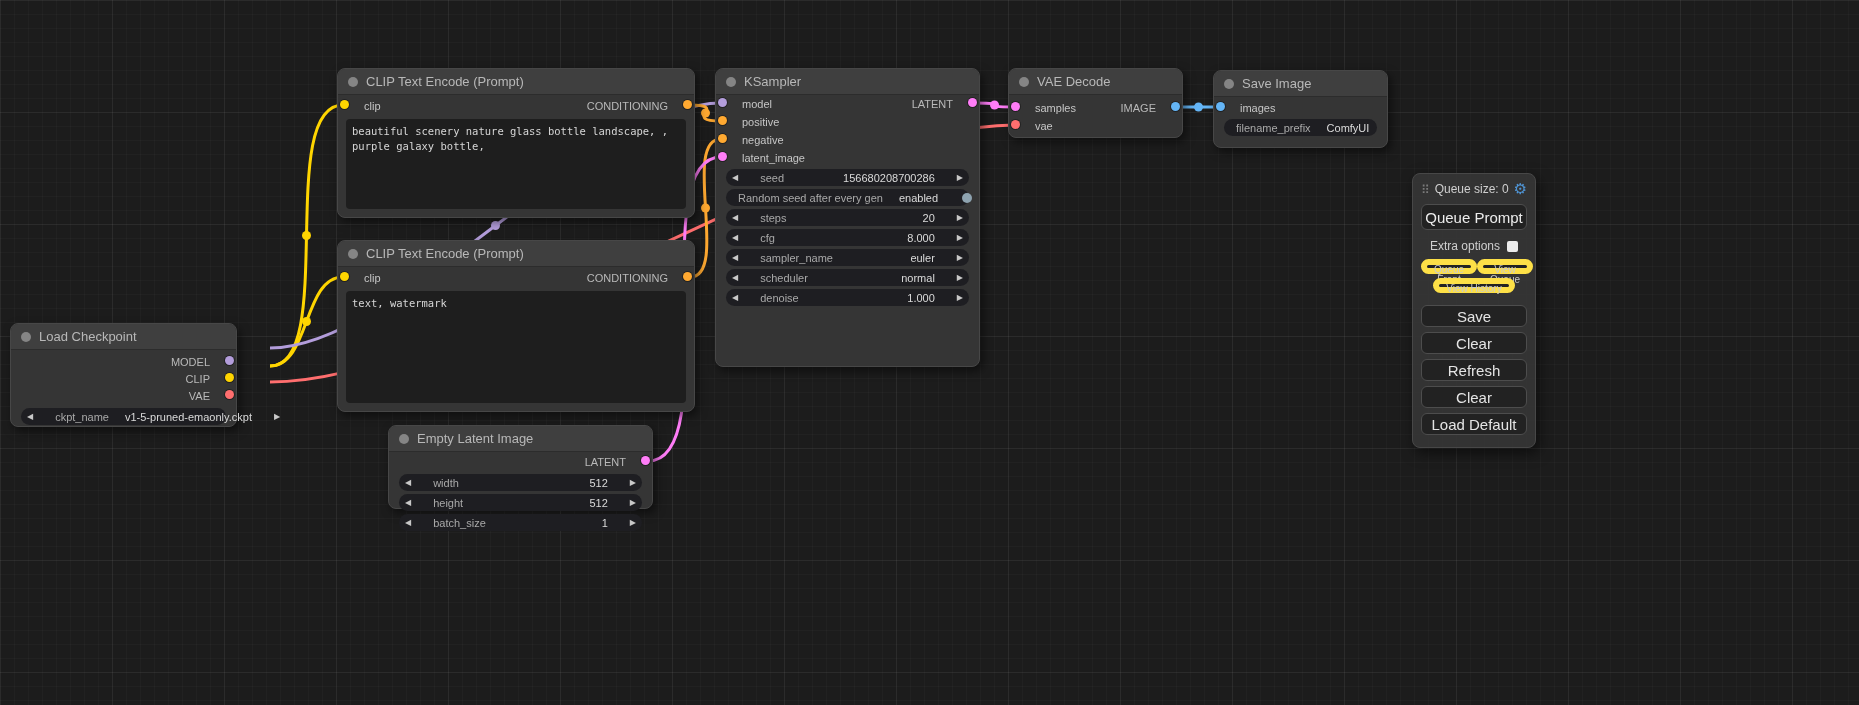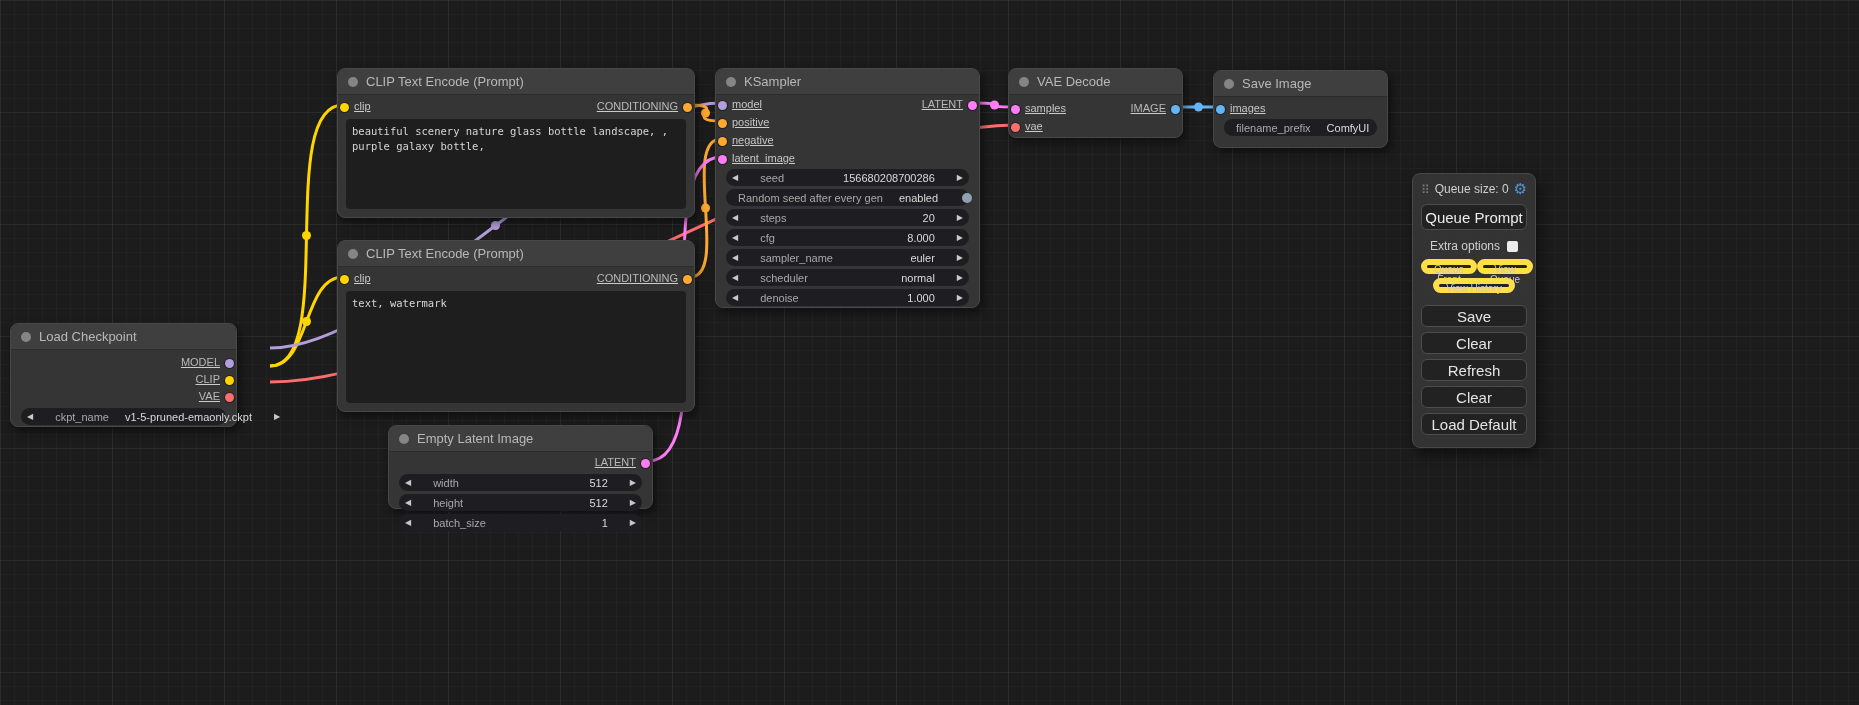--- a/index.html
+++ b/index.html
@@ -32,21 +32,21 @@
     display:flex; align-items:center; gap:8px; padding:0 10px;text-align:right;
   }
   .title-dot { width:10px; height:10px; border-radius:50%; background:#858585; flex:none; }
   .title-text { font-size:13px; color:#b8b8b8; white-space:nowrap; overflow:hidden; }
 
   .slot-row { display:flex; justify-content:space-between; align-items:center; height:18px; padding:0 1px; }
   .slot-row.tall { height:22px; }
   .slot-row.mid  { height:20px; }
   .slot-row.short{ height:17px; }
   .slot-row.out-only { justify-content:flex-end; }
-  .slot { display:flex; align-items:flex-end; gap:5px;text-decoration:underline; }
+  .slot { display:flex; align-items:flex-start; gap:15px; }
   .slot.in  { margin-left:1px; }
   .slot.out { margin-right:1px; }
   .dot { width:9px; height:9px; border-radius:50%; flex:none; box-shadow:0 0 0 1px rgba(0,0,0,.35); }
   .slot-label { font-size:11px; color:#c6c6c6; }
   .out-label  { color:#b9b9b9; }
   .pad-top { padding-top:4px; }
   .pad-top2 { padding-top:2px; }
   .outs { padding-top:3px; }
 
   .widgets { margin-top:2px; }
@@ -225,21 +225,21 @@
     </div>
     <div class="widget">
       <span class="warr warr-l"></span>
       <span class="wname">batch_size</span>
       <span class="wval">1</span>
       <span class="warr warr-r"></span>
     </div>
   </div>
 </div>
 
-<div class="node" style="left:715px;top:68px;width:265px;height:240px">
+<div class="node" style="left:715px;top:68px;width:265px;height:299px">
   <div class="node-title">
     <span class="title-dot"></span>
     <span class="title-text">KSampler</span>
   </div>
   <div class="slot-row">
     <div class="slot in">
       <span class="dot" style="background: rgb(179, 157, 219);"></span>
       <span class="slot-label">model</span>
     </div>
     <div class="slot out">

